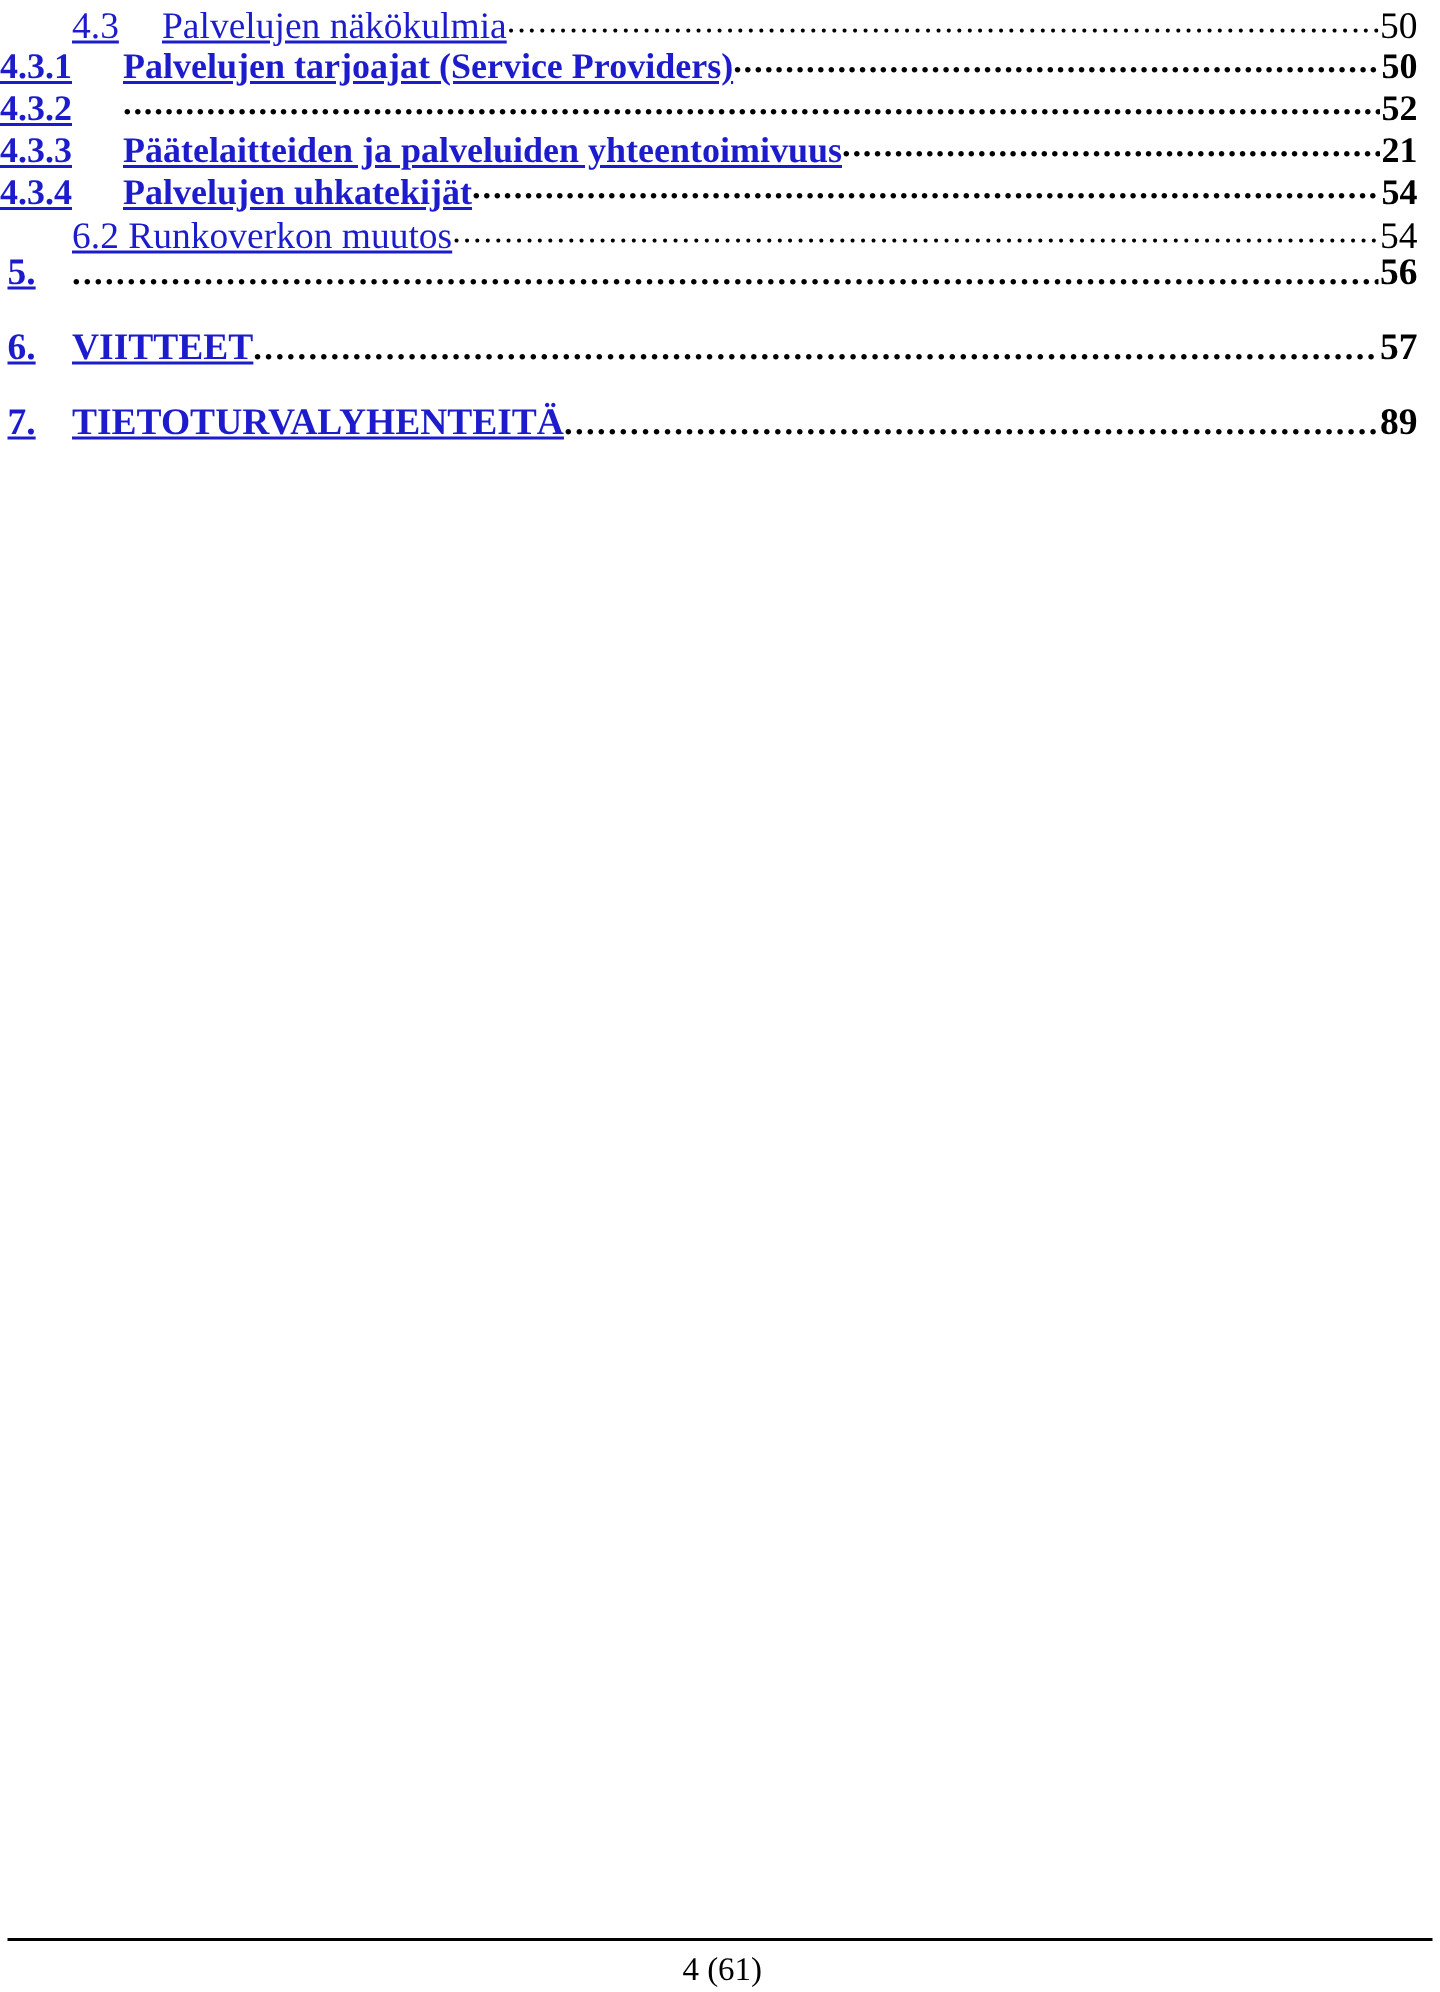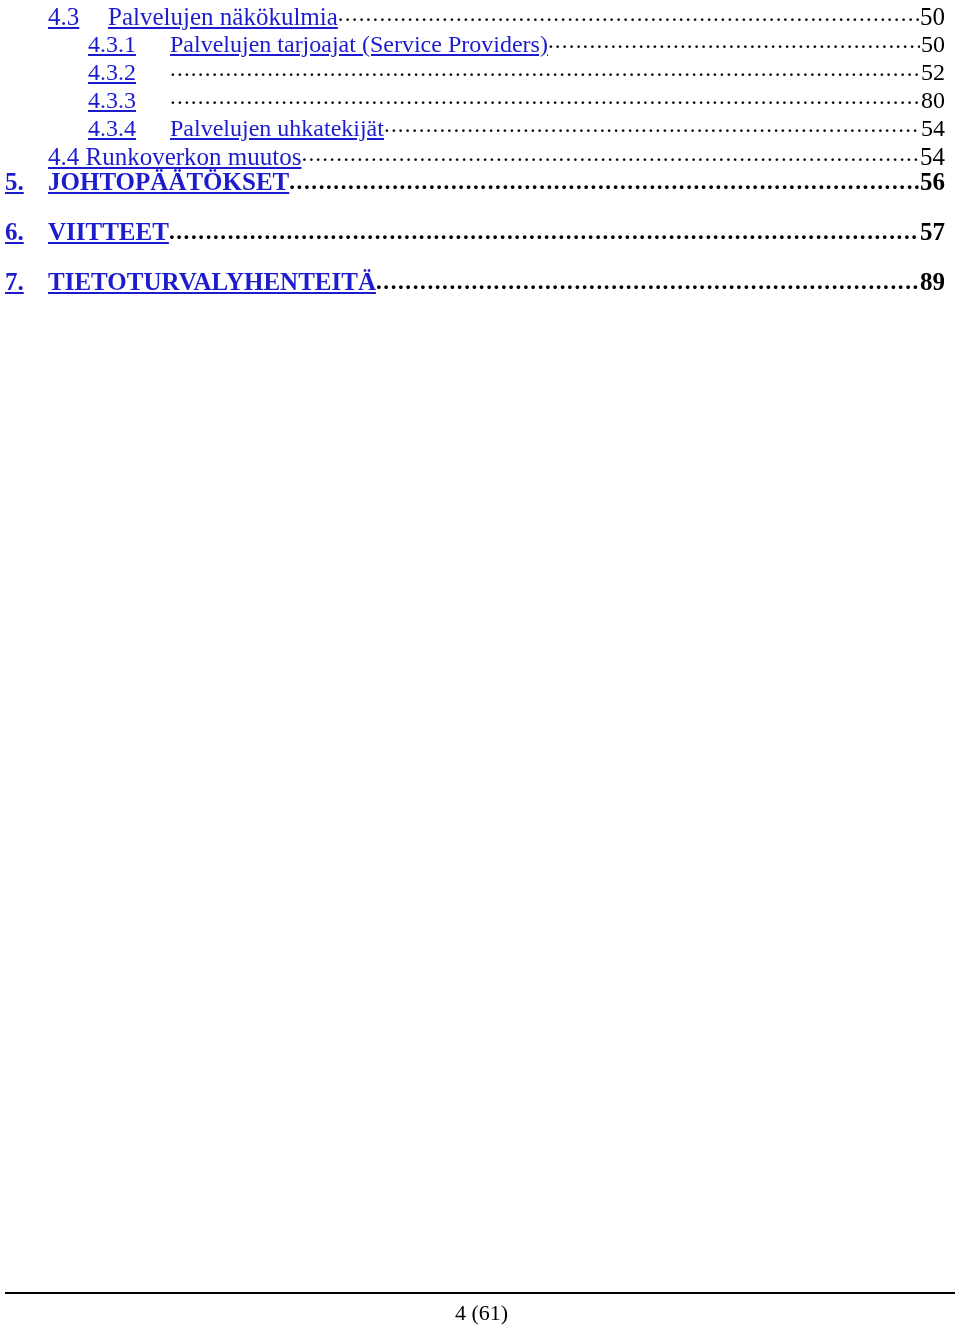--- a/index.html
+++ b/index.html
@@ -49,21 +49,21 @@
   }
   .lvl1 .num {
     width: 60px;
     flex: 0 0 60px;
   }
 
   
   .lvl2 {
     height: 28px;
     font-size: 24px;
-    padding-left: 88px;
+    font-weight: bold;
   }
   .lvl2 .num {
     width: 82px;
     flex: 0 0 82px;
   }
 
   
   .lvl1s {
     height: 28px;
     font-size: 25px;
@@ -177,37 +177,37 @@
         <span class="leader"></span>
         <span class="pageno">50</span>
       </div>
       <div class="toc-row lvl2">
         <span class="num"><span class="link">4.3.2</span></span>
         <span class="leader"></span>
         <span class="pageno">52</span>
       </div>
       <div class="toc-row lvl2">
         <span class="num"><span class="link">4.3.3</span></span>
-        <span class="leader"></span>
-        <span class="pageno">80</span>
+        <span class="title"><span class="link">Päätelaitteiden ja palveluiden yhteentoimivuus</span></span>
+        <span class="leader"></span>
+        <span class="pageno">21</span>
       </div>
       <div class="toc-row lvl2">
         <span class="num"><span class="link">4.3.4</span></span>
         <span class="title"><span class="link">Palvelujen uhkatekijät</span></span>
         <span class="leader"></span>
         <span class="pageno">54</span>
       </div>
       <div class="toc-row lvl1s">
-        <span class="title"><span class="link">4.4 Runkoverkon muutos</span></span>
+        <span class="title"><span class="link">6.2 Runkoverkon muutos</span></span>
         <span class="leader"></span>
         <span class="pageno">54</span>
       </div>
       <div class="toc-row chap">
         <span class="num"><span class="link">5.</span></span>
-        <span class="title"><span class="link">JOHTOPÄÄTÖKSET</span></span>
         <span class="leader"></span>
         <span class="pageno">56</span>
       </div>
       <div class="toc-row chap">
         <span class="num"><span class="link">6.</span></span>
         <span class="title"><span class="link">VIITTEET</span></span>
         <span class="leader"></span>
         <span class="pageno">57</span>
       </div>
       <div class="toc-row chap">

